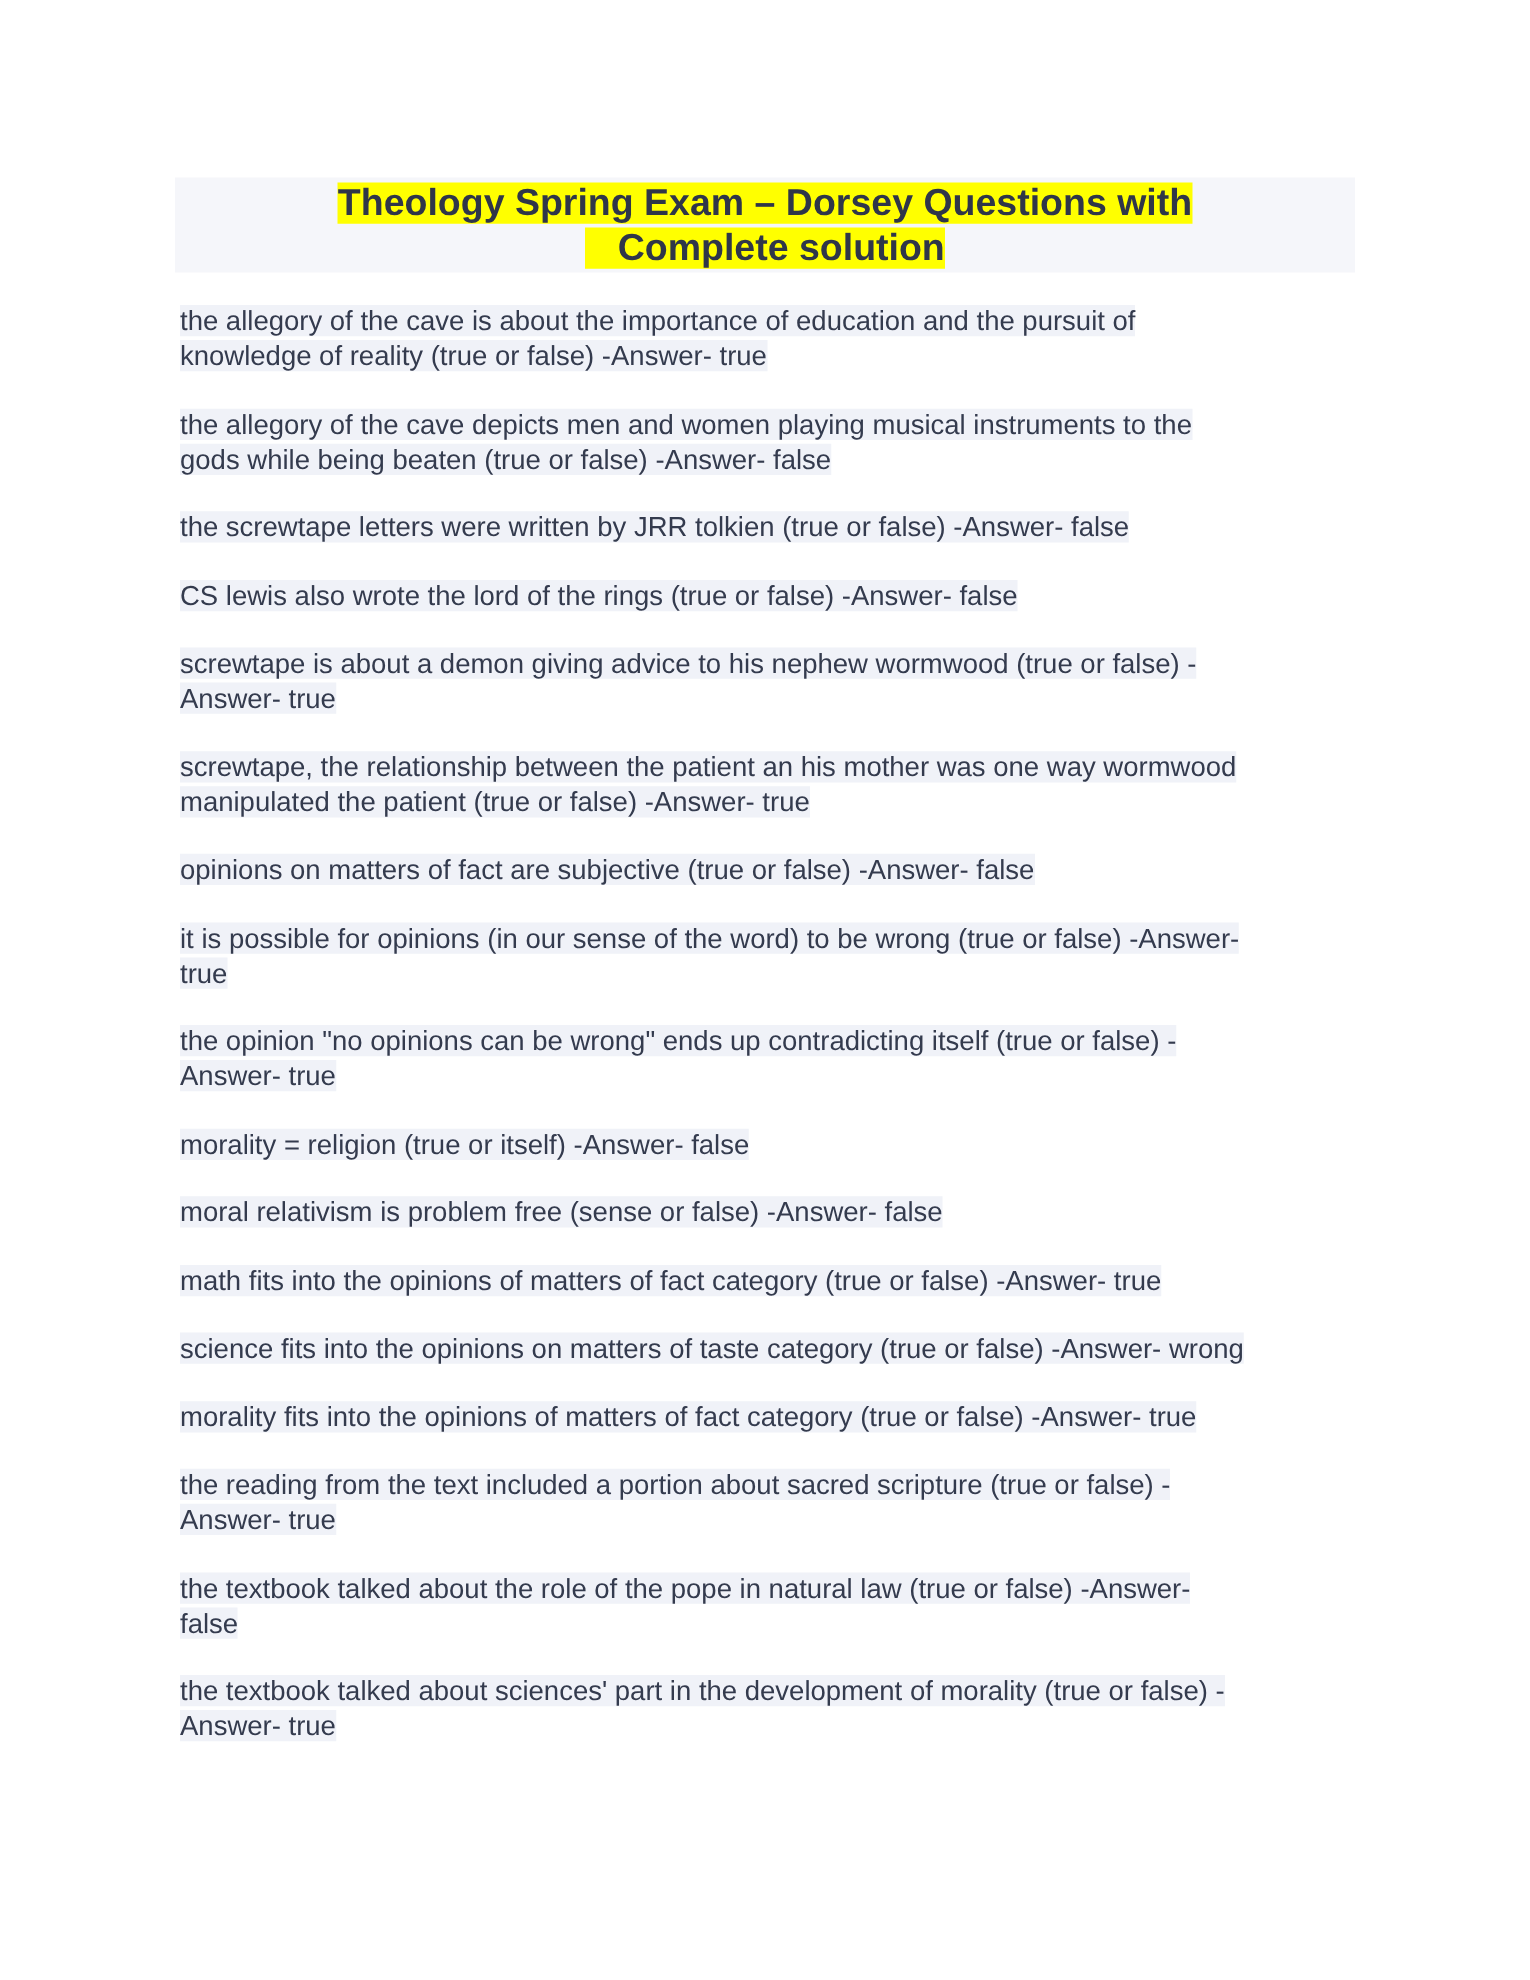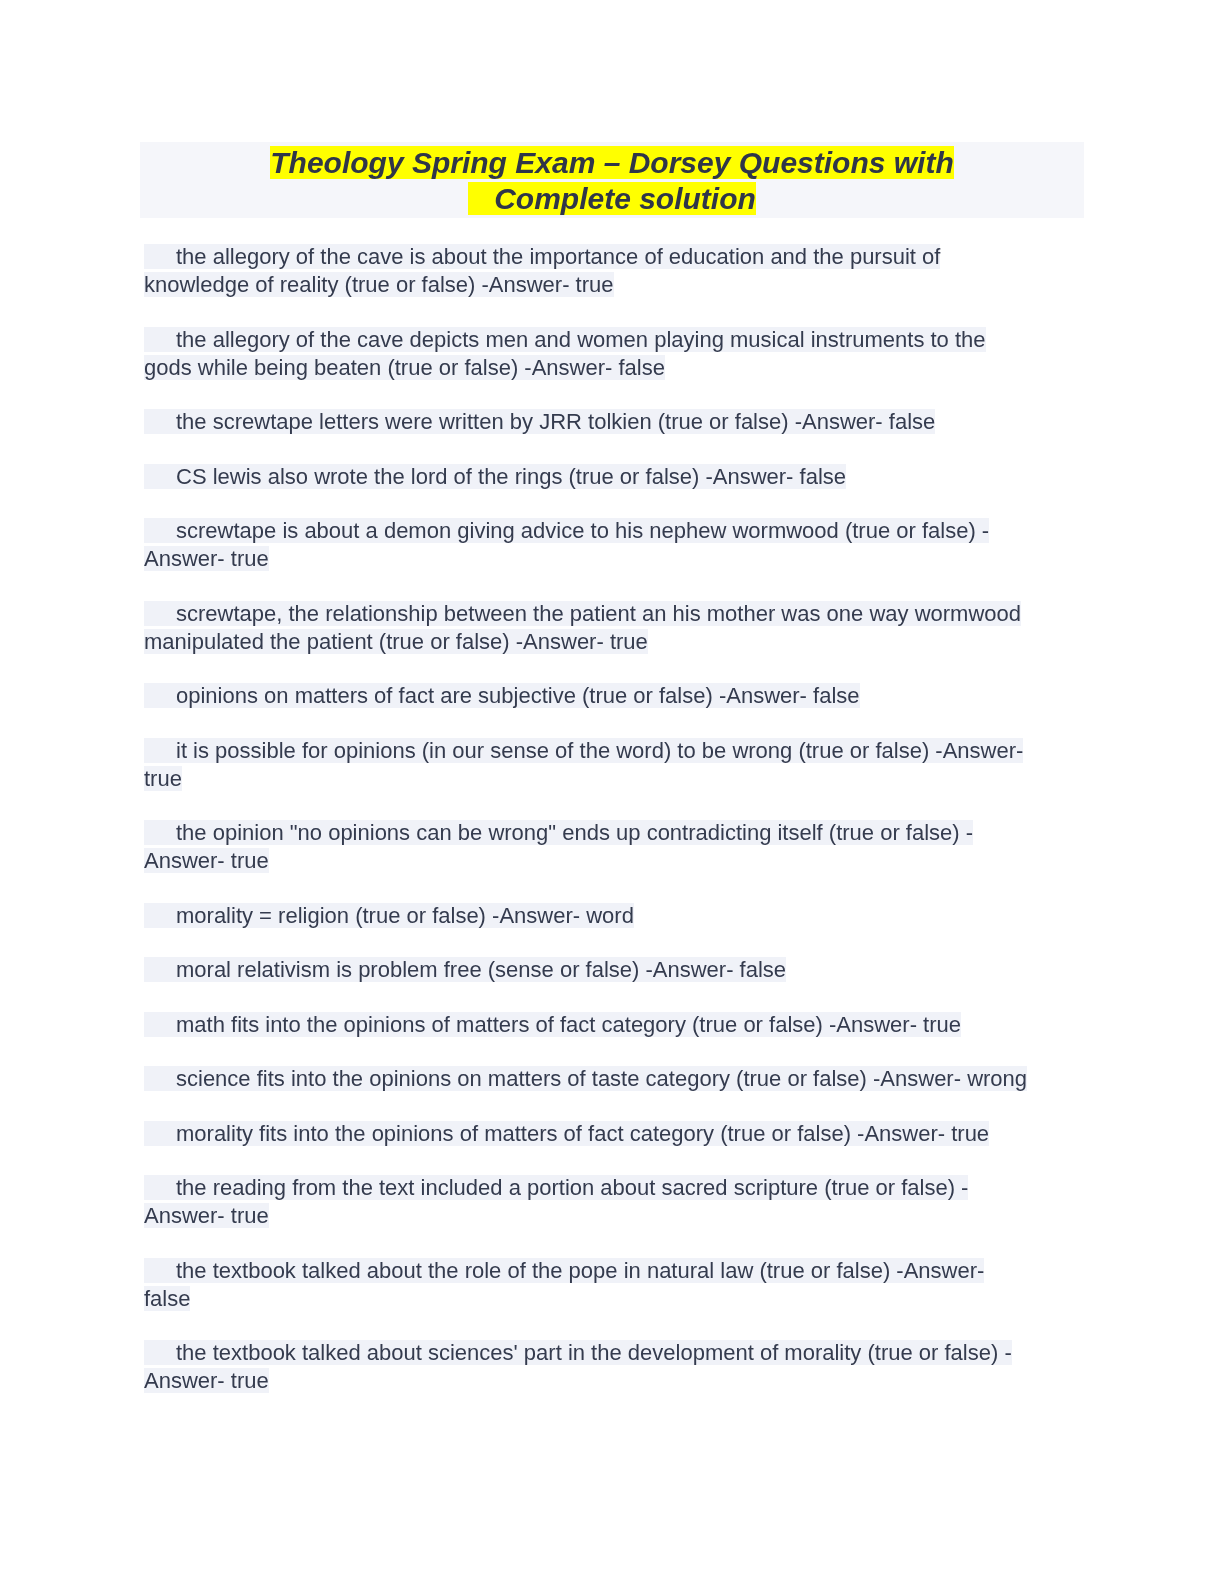--- a/index.html
+++ b/index.html
@@ -22,42 +22,41 @@
     text-align: center;
   }
   .title {
     margin: 0;
     padding-top: 3px;
     font-size: 30px;
     line-height: 36px;
     font-weight: bold;
     color: #2f3649;
   }
-  .title-line { display: block; font-style: italic; }
+  .title-line { display: block; }
   .hl-yellow {
     background: #ffff00;
     display: inline;
   }
   .hl-yellow.pad-left { padding-left: 26px; text-align: right; }
   .content {
     position: absolute;
     left: 144px;
     top: 243px;
     width: 1000px;
     font-size: 22px;
     line-height: 28px;
     color: #343b4e;
   }
   .qa {
     margin: 0 0 26.5px 0;
   }
   .qa .hl {
     background: #f0f2f8;
     white-space: pre-line;
-    padding-left: 32px;
   }
 </style>
 </head>
 <body>
 
 <div class="page">
 
   <div class="banner">
     <h1 class="title">
       <span class="title-line"><span class="hl-yellow">Theology Spring Exam – Dorsey Questions with</span></span>
@@ -74,21 +73,21 @@
     <p class="qa"><span class="hl">CS lewis also wrote the lord of the rings (true or false) -Answer- false</span></p>
     <p class="qa"><span class="hl">screwtape is about a demon giving advice to his nephew wormwood (true or false) -
 Answer- true</span></p>
     <p class="qa"><span class="hl">screwtape, the relationship between the patient an his mother was one way wormwood
 manipulated the patient (true or false) -Answer- true</span></p>
     <p class="qa"><span class="hl">opinions on matters of fact are subjective (true or false) -Answer- false</span></p>
     <p class="qa"><span class="hl">it is possible for opinions (in our sense of the word) to be wrong (true or false) -Answer-
 true</span></p>
     <p class="qa"><span class="hl">the opinion "no opinions can be wrong" ends up contradicting itself (true or false) -
 Answer- true</span></p>
-    <p class="qa"><span class="hl">morality = religion (true or false) -Answer- word</span></p>
+    <p class="qa"><span class="hl">morality = religion (true or itself) -Answer- false</span></p>
     <p class="qa"><span class="hl">moral relativism is problem free (sense or false) -Answer- false</span></p>
     <p class="qa"><span class="hl">math fits into the opinions of matters of fact category (true or false) -Answer- true</span></p>
     <p class="qa"><span class="hl">science fits into the opinions on matters of taste category (true or false) -Answer- wrong</span></p>
     <p class="qa"><span class="hl">morality fits into the opinions of matters of fact category (true or false) -Answer- true</span></p>
     <p class="qa"><span class="hl">the reading from the text included a portion about sacred scripture (true or false) -
 Answer- true</span></p>
     <p class="qa"><span class="hl">the textbook talked about the role of the pope in natural law (true or false) -Answer-
 false</span></p>
     <p class="qa"><span class="hl">the textbook talked about sciences' part in the development of morality (true or false) -
 Answer- true</span></p>

